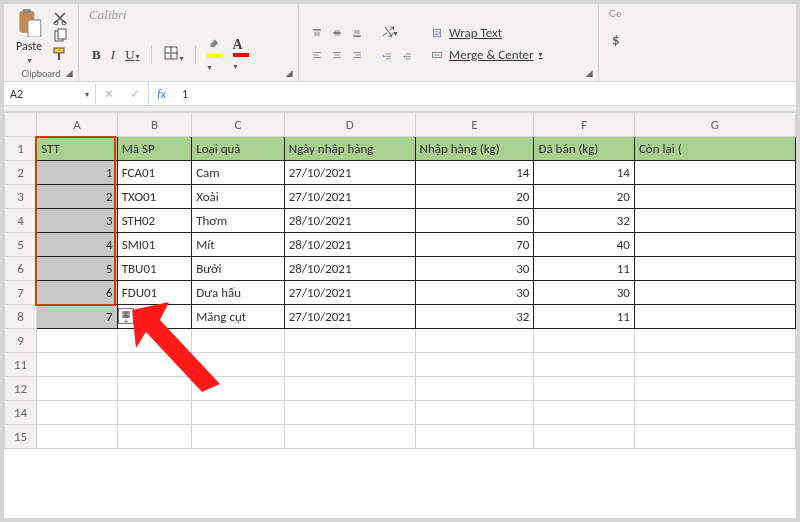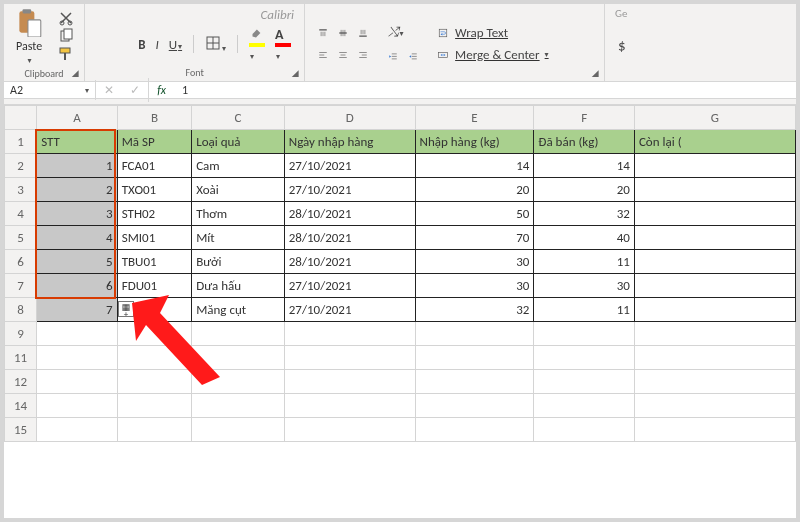--- a/index.html
+++ b/index.html
@@ -31,21 +31,21 @@
       border-right: 1px solid #d6d6d6;
       padding: 3px 10px 2px 10px;
       display: flex;
       flex-direction: column;
       justify-content: space-between;
       position: relative;
     }
     .group-body {
       display: flex;
       align-items: center;
-      gap: 14px;
+      gap: 8px;
       flex: 1;
     }
     .group-label {
       text-align: center;
       font-size: 10px;
       color: #666;
       padding-top: 2px;
     }
     .dlauncher {
       position: absolute;
@@ -92,35 +92,35 @@
 
     .color-chip {
       width: 16px; height: 4px; display:block;
     }
 
     
     .fxbar {
       display: flex;
       align-items: center;
       border-bottom: 1px solid #d6d6d6;
-      height: 17px;
+      height: 24px;
       background: #fff;
       font-size: 12px;
     }
     .namebox {
       width: 92px;
       border-right: 1px solid #d6d6d6;
       padding: 3px 6px;
       display: flex;
       justify-content: space-between;
       align-items: center;
     }
     .fxbtn {
       padding: 0 8px;
-      color: #14532d;
+      color: #3b82f6;
     }
     .fxval {
       flex: 1;
       padding: 0 8px;
       color: #333;
     }
     .divider-v { width:1px; background:#d6d6d6; height:24px; }
     .spacer-row { height: 6px; background:#f3f2f1; border-bottom:1px solid #d6d6d6; }
 
     
@@ -230,21 +230,21 @@
                 <path d="M7 7v7" stroke="#555" stroke-width="2"></path>
               </svg>
           </span>
         </div>
       </div>
       <div class="group-label">Clipboard</div>
       <span class="dlauncher">◢</span>
     </div>
 
     <div class="group" style="min-width:220px">
-      <div class="group-body" style="flex-direction:column; align-items:flex-end; gap:2px;">
+      <div class="group-body" style="flex-direction:column; align-items:flex-start; gap:11px;font-family:Liberation Serif, serif;">
         <div class="row-tools" style="color:#999;">
           <span style="font-style:italic;">Calibri</span>
         </div>
         <div class="row-tools">
           <b class="btn-plain" style="font-weight:800;">B</b>
           <i class="btn-plain" style="font-style:italic;">I</i>
           <span class="btn-plain" style="text-decoration:underline;"><span>U</span><span class="dd-caret">▾</span></span>
           <span class="sep"></span>
           <span class="btn-plain">
             <svg class="ic16" viewBox="0 0 16 16">

